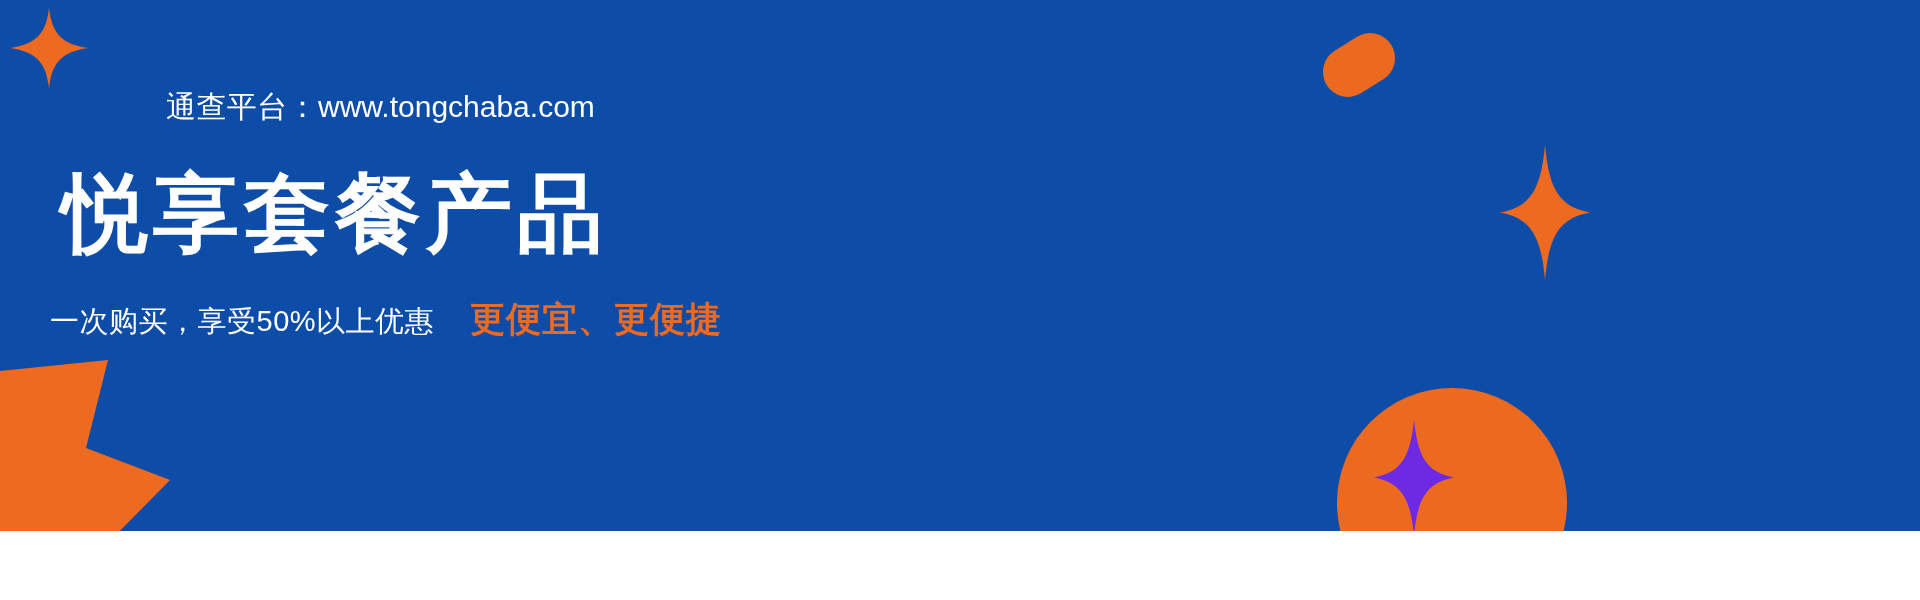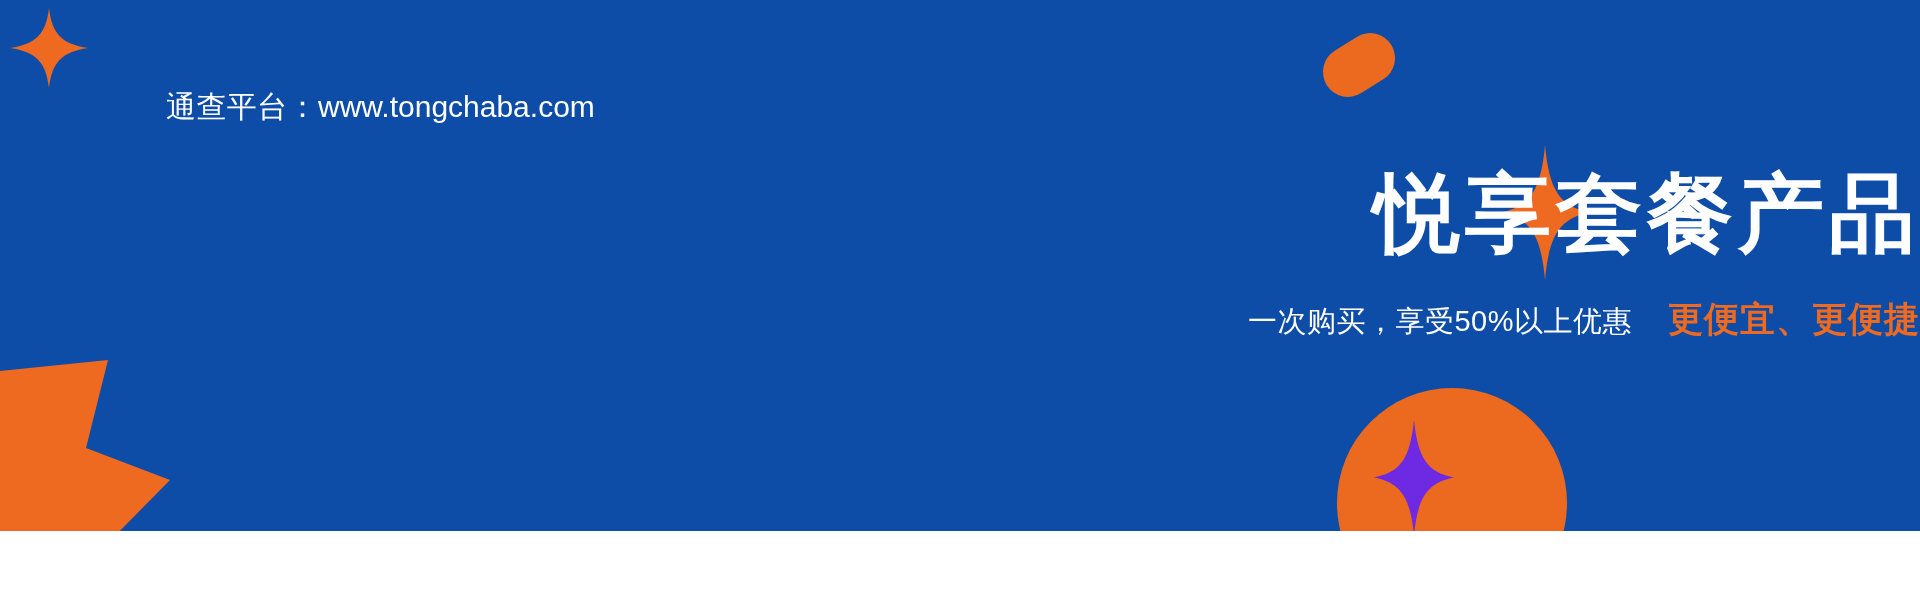--- a/index.html
+++ b/index.html
@@ -53,36 +53,36 @@
     line-height: 38px;
     letter-spacing: 0.4px;
     white-space: nowrap;
   }
   #site-line .url { letter-spacing: 0px; }
 
   #headline {
     position: absolute;
     left: 0; right: 0;
     top: 163px;
-    text-align: right;
+    text-align: left;
     color: #ffffff;
     font-size: 86px;
     font-weight: 700;
     line-height: 100px;
     letter-spacing: 5px;
     padding-left: 62px;
     white-space: nowrap;
   }
 
   #subline {
     position: absolute;
     left: 0; right: 0;
     top: 296px;
-    text-align: right;
-    padding-left: 38px;
+    text-align: left;
+    padding-left: 50px;
     white-space: nowrap;
     line-height: 46px;
   }
   #subline .plain {
     color: #ffffff;
     font-size: 29px;
     letter-spacing: 0.5px;
   }
   #subline .gap { display: inline-block; width: 36px; }
   #subline .accent {

